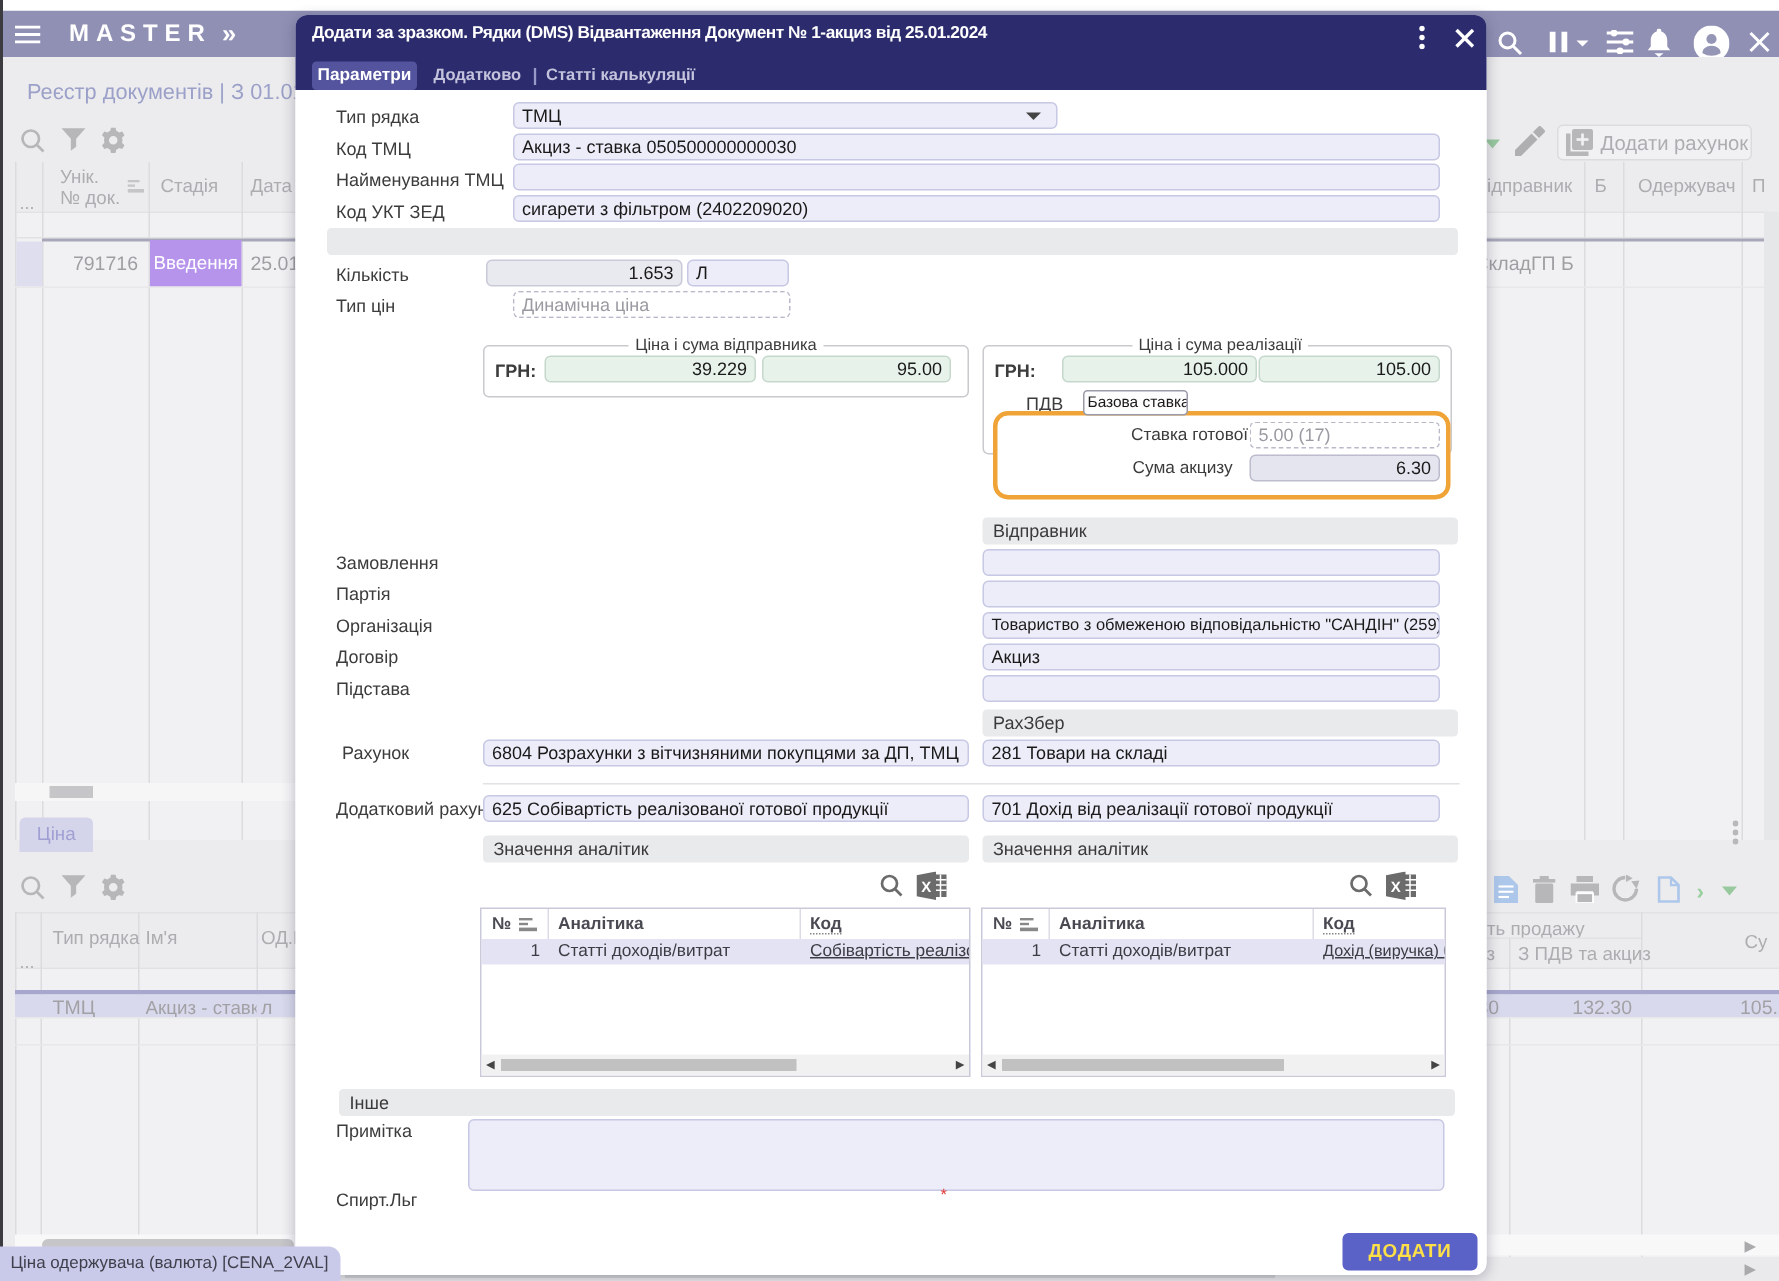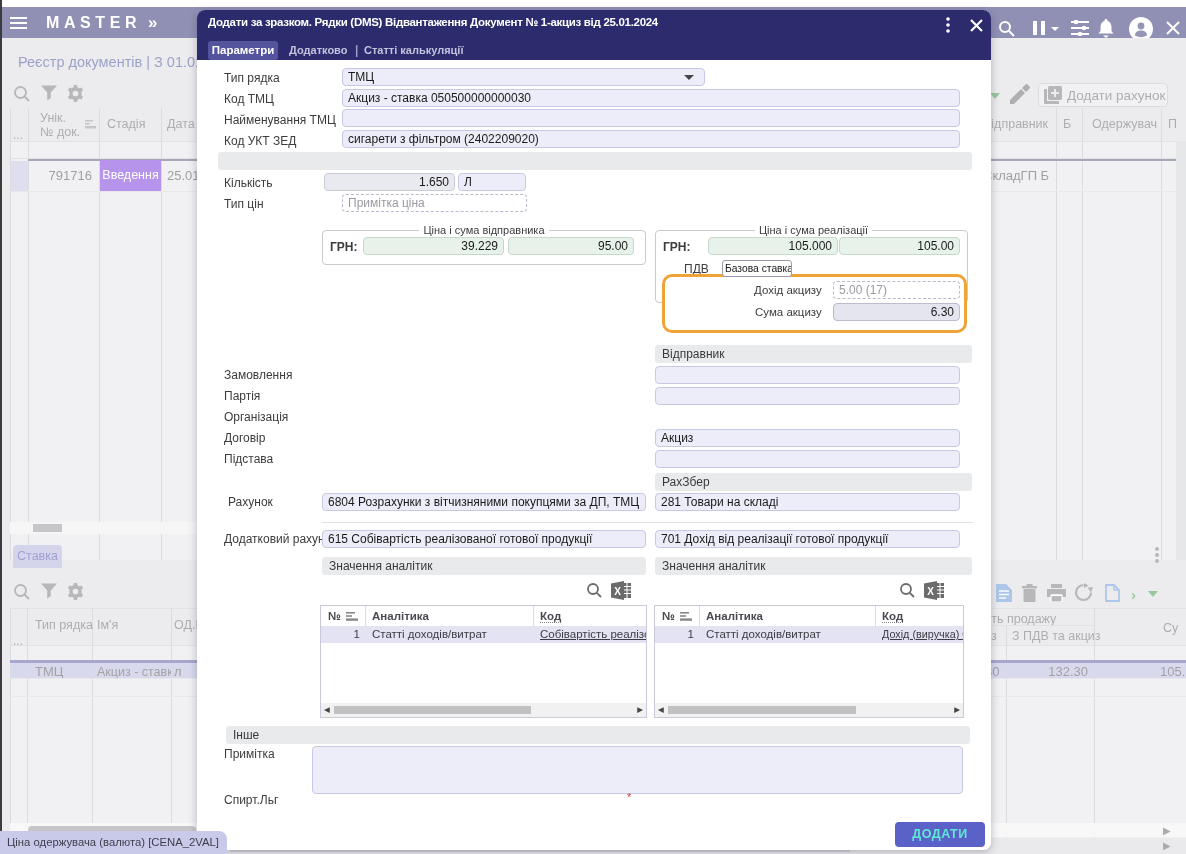--- a/index.html
+++ b/index.html
@@ -187,21 +187,21 @@
     <div class="a gtx" style="left:983px;top:79px;font-size:12.5px">Відправник</div>
     <div class="a gtx" style="left:1063px;top:79px;font-size:12.5px">Б</div>
     <div class="a gtx" style="left:1092px;top:79px;font-size:12.5px">Одержувач</div>
     <div class="a gtx" style="left:1168px;top:79px;font-size:12.5px">П</div>
     <div class="a" style="left:960px;top:120px;width:216px;height:1px;background:#c4c4ca"></div>
     <div class="a" style="left:960px;top:121px;width:216px;height:2px;background:#4f4f72"></div>
     <div class="a" style="left:983px;top:130px;font-size:13px;color:#3e3e46">СкладГП Б</div>
     <div class="a" style="left:960px;top:153px;width:216px;height:1px;background:#d0d0d6"></div>
     <div class="a" style="left:1176px;top:103px;width:10px;height:419px;background:#cccfd2"></div>
 
-    <div class="a" style="left:13px;top:507px;width:49px;height:23px;background:#a9a9d4;border-radius:4px 4px 0 0;color:#3c3cA0;font-size:12.5px;text-align:center;line-height:23px;color:#3f3fa8">Ставка</div>
+    <div class="a" style="left:13px;top:507px;width:49px;height:23px;background:#a9a9d4;border-radius:4px 4px 0 0;color:#3c3cA0;font-size:12.5px;text-align:center;line-height:23px;color:#3f3fa8">Ціна</div>
     <div class="a" style="left:1155px;top:508px">
         <svg width="4" height="18" viewBox="0 0 4 18">
           <g fill="#707076">
             <circle cx="2" cy="3" r="2"></circle>
             <circle cx="2" cy="9" r="2"></circle>
             <circle cx="2" cy="15" r="2"></circle>
           </g>
         </svg>
       </div>
     <div class="a" style="left:13px;top:545px">
@@ -344,62 +344,63 @@
   <div class="a" style="left:487px;top:65px;width:0;height:0;border-left:5px solid transparent;border-right:5px solid transparent;border-top:5px solid #444"></div>
   <div class="lb" style="left:27px;top:82px">Код ТМЦ</div>
   <div class="f" style="left:145px;top:79px;width:618px">Акциз - ставка 050500000000030</div>
   <div class="lb" style="left:27px;top:103px">Найменування ТМЦ</div>
   <div class="f" style="left:145px;top:99px;width:618px"></div>
   <div class="lb" style="left:27px;top:124px">Код УКТ ЗЕД</div>
   <div class="f" style="left:145px;top:120px;width:618px">сигарети з фільтром (2402209020)</div>
   <div class="band" style="left:21px;top:142px;width:754px"></div>
 
   <div class="lb" style="left:27px;top:166px">Кількість</div>
-  <div class="f num" style="left:127px;top:163px;width:131px;background:#e9e9f0;border-color:#c9c9d8">1.650</div>
+  <div class="f num" style="left:127px;top:163px;width:131px;background:#e9e9f0;border-color:#c9c9d8">1.653</div>
   <div class="f" style="left:261px;top:163px;width:68px">Л</div>
   <div class="lb" style="left:27px;top:187px">Тип цін</div>
-  <div class="f fd" style="left:145px;top:184px;width:185px">Примітка ціна</div>
+  <div class="f fd" style="left:145px;top:184px;width:185px">Динамічна ціна</div>
 
   <div class="a" style="left:125px;top:220px;width:324px;height:35px;border:1px solid #c9c9ce;border-radius:4px"></div>
   <div class="lb" style="left:125px;top:214px;width:324px;text-align:center;font-size:11px"><span style="background:#fff;padding:0 4px">Ціна і сума відправника</span></div>
   <div class="lb" style="left:133px;top:230px;font-weight:bold">ГРН:</div>
   <div class="f fg" style="left:166px;top:227px;width:141px">39.229</div>
   <div class="f fg" style="left:311px;top:227px;width:126px">95.00</div>
   <div class="a" style="left:458px;top:220px;width:313px;height:73px;border:1px solid #c9c9ce;border-radius:4px"></div>
   <div class="lb" style="left:458px;top:214px;width:317px;text-align:center;font-size:11px"><span style="background:#fff;padding:0 4px">Ціна і сума реалізації</span></div>
   <div class="lb" style="left:466px;top:230px;font-weight:bold">ГРН:</div>
   <div class="f fg" style="left:511px;top:227px;width:130px">105.000</div>
   <div class="f fg" style="left:642px;top:227px;width:121px">105.00</div>
   <div class="lb" style="left:487px;top:252px">ПДВ</div>
 
   <div class="a" style="left:465px;top:264px;width:305px;height:59px;border:3px solid #f0a437;border-radius:10px;background:#fff"></div>
   <div class="f" style="left:525px;top:250px;width:70px;background:#fdfdfe;border:1px solid #9a9aa8;border-radius:3px;font-size:10.3px;padding:0 2px;height:17px;z-index:2;line-height:15px">Базова ставка</div>
-  <div class="lb" style="left:557px;top:274px;font-size:11.5px">Дохід акцизу</div>
+  <div class="lb" style="left:557px;top:274px;font-size:11.5px">Ставка готової</div>
   <div class="f fd" style="left:636px;top:271px;width:127px">5.00 (17)</div>
   <div class="lb" style="left:558px;top:296px;font-size:11.5px">Сума акцизу</div>
   <div class="f num" style="left:636px;top:293px;width:127px;background:#e5e5f0;border-color:#bcbccc">6.30</div>
 
   <div class="band" style="left:458px;top:335px;width:317px">Відправник</div>
   <div class="lb" style="left:27px;top:358px">Замовлення</div>
   <div class="f" style="left:458px;top:356px;width:305px"></div>
   <div class="lb" style="left:27px;top:379px">Партія</div>
   <div class="f" style="left:458px;top:377px;width:305px"></div>
   <div class="lb" style="left:27px;top:400px">Організація</div>
+  <div class="f" style="left:458px;top:398px;width:305px;font-size:11px;line-height:16px">Товариство з обмеженою відповідальністю "САНДІН" (259)</div>
   <div class="lb" style="left:27px;top:421px">Договір</div>
   <div class="f" style="left:458px;top:419px;width:305px">Акциз</div>
   <div class="lb" style="left:27px;top:442px">Підстава</div>
   <div class="f" style="left:458px;top:440px;width:305px"></div>
 
   <div class="band" style="left:458px;top:463px;width:317px">РахЗбер</div>
   <div class="lb" style="left:31px;top:485px">Рахунок</div>
   <div class="f" style="left:125px;top:483px;width:324px">6804 Розрахунки з вітчизняними покупцями за ДП, ТМЦ</div>
   <div class="f" style="left:458px;top:483px;width:305px">281 Товари на складі</div>
   <div class="a" style="left:125px;top:512px;width:651px;height:1px;background:#e2e2e6"></div>
   <div class="lb" style="left:27px;top:522px">Додатковий рахунок</div>
-  <div class="f" style="left:125px;top:520px;width:324px;z-index:2">615 Собівартість реалізованої готової продукції</div>
+  <div class="f" style="left:125px;top:520px;width:324px;z-index:2">625 Собівартість реалізованої готової продукції</div>
   <div class="f" style="left:458px;top:520px;width:305px;z-index:2">701 Дохід від реалізації готової продукції</div>
   <div class="band" style="left:125px;top:547px;width:324px">Значення аналітик</div>
   <div class="band" style="left:458px;top:547px;width:317px">Значення аналітик</div>
 
   <div class="a" style="left:389px;top:572px">
       <svg width="17" height="17" viewBox="0 0 17 17">
         <circle cx="7" cy="7" r="5" fill="none" stroke="#6b6b6b" stroke-width="1.8"></circle>
         <line x1="10.8" y1="10.8" x2="15" y2="15" stroke="#6b6b6b" stroke-width="1.8"></line>
       </svg>
     </div>
@@ -486,16 +487,16 @@
     <div class="arr" style="right:3px;top:99px">▶</div>
     <div class="sthumb" style="left:13px;top:100px;width:188px;height:8px"></div>
   </div>
 
   <div class="band" style="left:29px;top:716px;width:744px">Інше</div>
   <div class="lb" style="left:27px;top:737px">Примітка</div>
   <div class="f" style="left:115px;top:736px;width:651px;height:48px">&nbsp;</div>
   <div class="lb" style="left:27px;top:783px">Спирт.Льг</div>
   <div class="a" style="left:430px;top:781px;color:#e53935;font-size:11px">*</div>
   <div class="a" style="left:698px;top:812px;width:90px;height:25px;background:#5a61c7;border-radius:4px;
-color:#5eead4;font-size:12.5px;font-weight:bold;text-align:center;line-height:25px;letter-spacing:0.5px">ДОДАТИ</div>
+color:#fde047;font-size:12.5px;font-weight:bold;text-align:center;line-height:25px;letter-spacing:0.5px">ДОДАТИ</div>
 </div>
 <div id="tip" style="position:absolute;left:0;top:831px;width:227px;height:23px;background:#c9c9ea;
 border-radius:0 8px 0 0;font-size:11.3px;color:#3f3f4b;line-height:23px;padding-left:7px;white-space:nowrap;overflow:hidden">Ціна одержувача (валюта) [CENA_2VAL]</div>
 
 </body></html>

